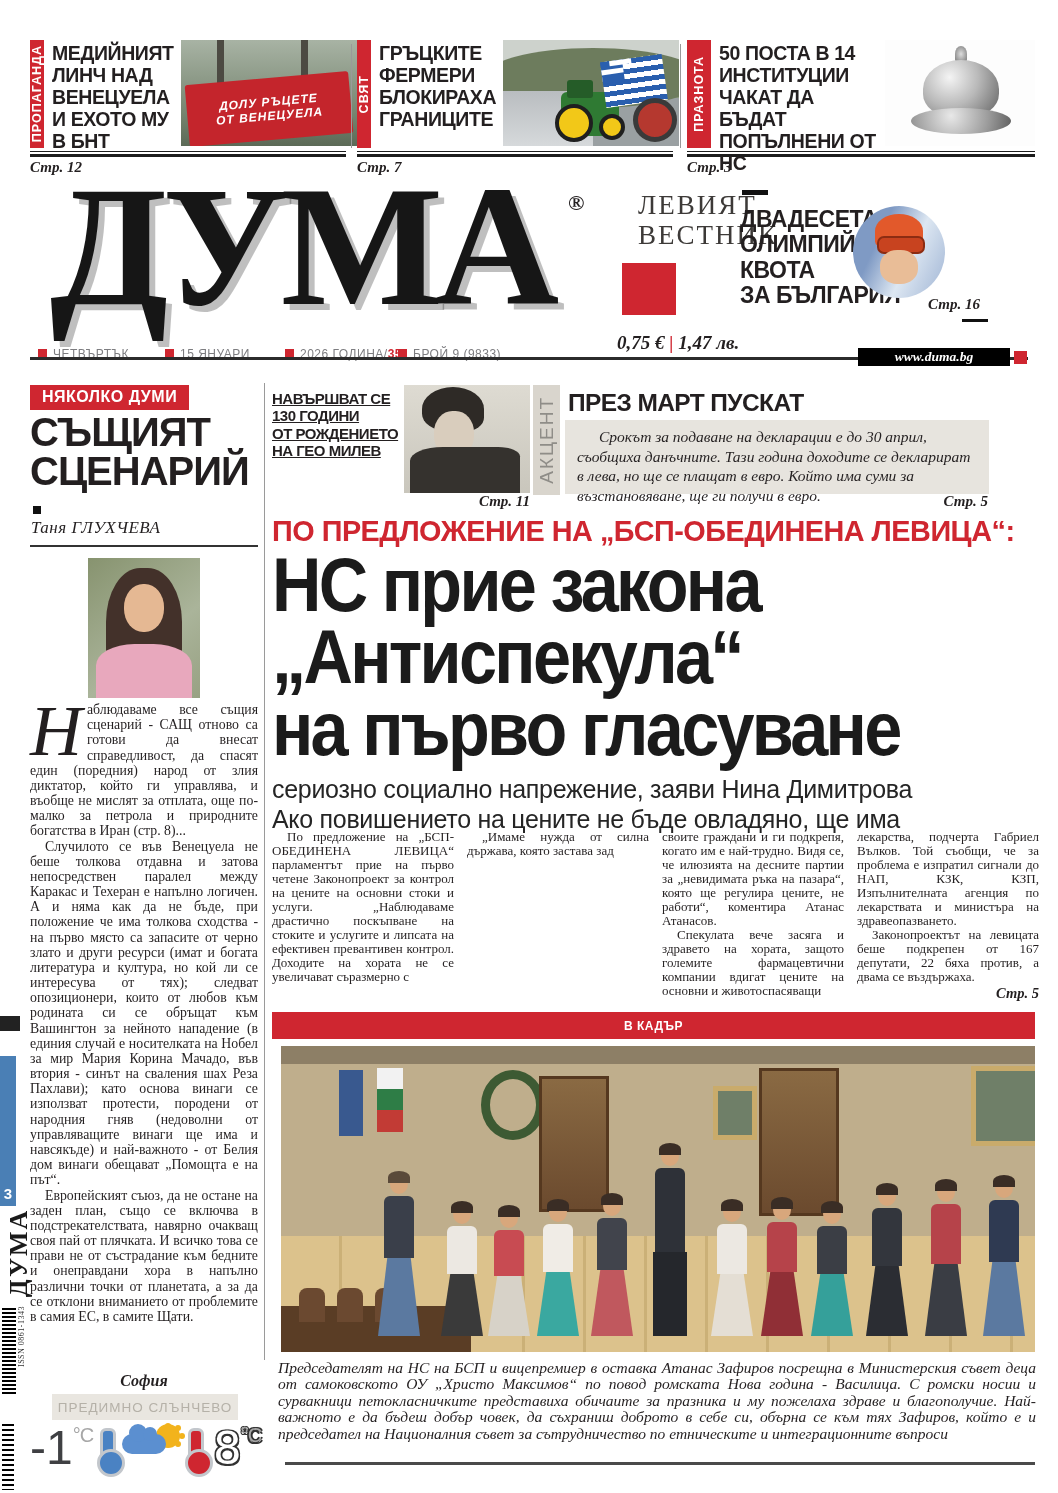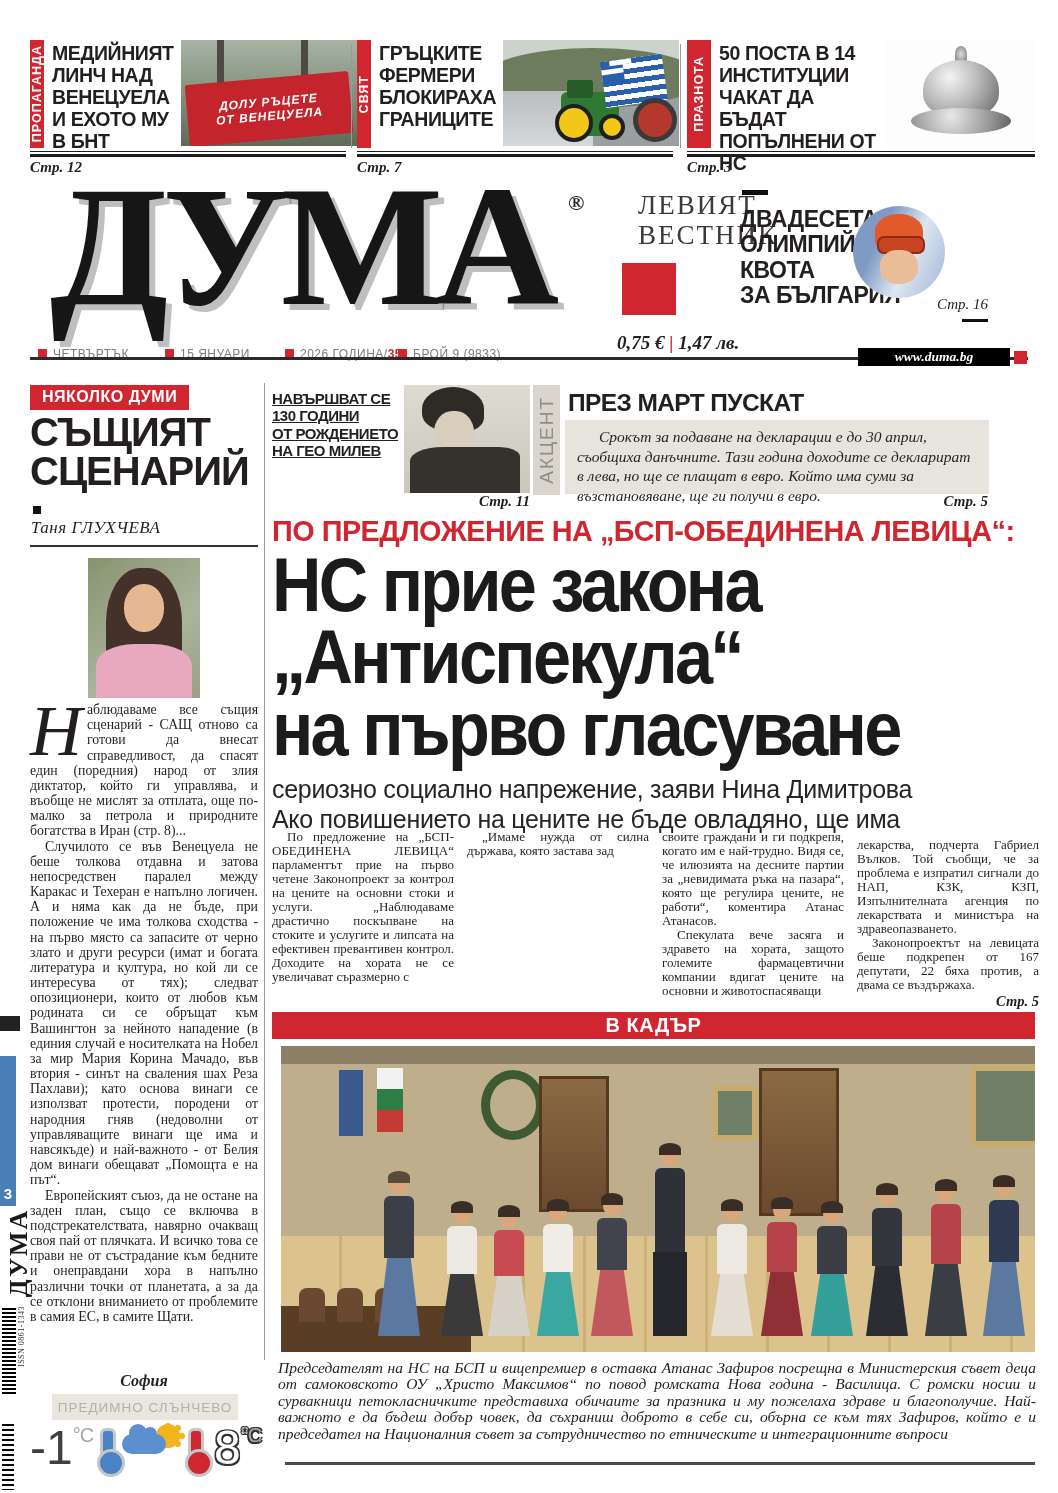--- a/index.html
+++ b/index.html
@@ -50,21 +50,21 @@
   .regmark{left:568px;top:190px;font-size:22px;font-weight:bold;}
   .tagline{left:638px;top:190px;font-size:27px;line-height:1.12;color:#3d3a38;letter-spacing:2px;}
   .redsq{left:622px;top:263px;width:54px;height:52px;background:#cf2630;}
   .promo-dash{left:742px;top:190px;width:26px;height:5px;background:#111;}
   .promo{left:740px;top:207px;font-weight:bold;font-size:23px;line-height:1.1;letter-spacing:-.5px;}
   .skier{left:853px;top:206px;width:92px;height:92px;border-radius:50%;overflow:hidden;
          background:linear-gradient(115deg,#7f9ac4 30%,#dde7f2 60%,#9fb4d4);}
   .skier .helmet{position:absolute;left:22px;top:8px;width:48px;height:34px;border-radius:50% 50% 20% 20%;background:#e2592b;}
   .skier .goggles{position:absolute;left:24px;top:30px;width:44px;height:14px;border-radius:7px;background:#c8431f;border:2px solid #8c2c12;}
   .skier .face{position:absolute;left:27px;top:44px;width:38px;height:34px;border-radius:45%;background:#e9bd97;}
-  .promo-page{left:928px;top:296px;width:60px;font-style:italic;font-weight:normal;font-size:15px;text-align:right;}
+  .promo-page{left:928px;top:296px;width:60px;font-style:italic;font-weight:bold;font-size:15px;text-align:left;}
   .promo-underline{left:962px;top:319px;width:26px;height:3px;background:#111;}
   
   .dl-item{position:absolute;top:347px;font-family:"Liberation Sans",sans-serif;font-size:12px;
            color:#7d7d80;letter-spacing:.5px;}
   .dl-item:before{content:"";display:inline-block;width:9px;height:9px;background:#cf2630;margin-right:6px;}
   .dl-red{color:#cf2630;font-weight:bold;}
   .price{left:617px;top:332px;font-weight:bold;font-style:italic;font-size:19px;}
   .price .sep{color:#cf2630;}
   .mast-rule{left:30px;top:357px;width:998px;height:3px;background:#2b2b2b;}
   .site-box{left:858px;top:348px;width:152px;height:18px;background:#000;color:#fff;
@@ -138,21 +138,21 @@
             font-size:76px;line-height:.95;letter-spacing:-3px;color:#1b1b1b;
             transform:scaleX(.9);transform-origin:left top;}
   .subhead{left:272px;top:775px;font-family:"Liberation Sans",sans-serif;font-size:25px;
            line-height:1.18;color:#252525;letter-spacing:-.3px;}
   .l-col{position:absolute;top:830px;width:182px;font-size:13px;line-height:1.08;text-align:justify;}
   .l-col p{margin:0;text-indent:15px;}
   .l-col p.cont{text-indent:0;}
   .l-page{text-align:right;font-style:italic;font-weight:bold;font-size:14.5px;margin-top:2px;}
   
   .red-bar{left:272px;top:1012px;width:763px;height:27px;background:#cf2630;color:#fff;
-           font-family:"Liberation Sans",sans-serif;font-weight:bold;font-size:20px;letter-spacing:.5px;
+           font-family:"Liberation Sans",sans-serif;font-weight:bold;font-size:12px;letter-spacing:.5px;
            display:flex;align-items:center;justify-content:center;}
   .feature{left:281px;top:1046px;width:754px;height:306px;overflow:hidden;
            background:linear-gradient(#8d7f66 0 6%,#bfae8c 6% 62%,#d9bd85 62%);}
   .floor{position:absolute;left:0;bottom:0;width:100%;height:38%;
          background:repeating-linear-gradient(90deg,#dcc28c 0 58px,#cbb077 58px 61px);}
   .door{position:absolute;background:linear-gradient(#8a6a43,#6b4a2e);border:3px solid #55381f;}
   .painting{position:absolute;background:#6f7f68;border:5px solid #c9ab6b;}
   .bgflag{position:absolute;width:26px;height:64px;background:linear-gradient(#f2f2f2 0 33%,#2e7d46 33% 66%,#c23b35 66%);}
   .bluflag{position:absolute;width:24px;height:66px;background:#39598f;}
   .garland{position:absolute;width:46px;height:52px;border-radius:50%;border:9px solid #3d5a33;background:transparent;}
@@ -333,21 +333,21 @@
   <div class="l-col" style="left:272px;">
     <p>По предложение на „БСП-ОБЕДИНЕНА ЛЕВИЦА“ парламентът прие на първо четене Законопроект за контрол на цените на основни стоки и услуги. „Наблюдаваме драстично поскъпване на стоките и услугите и липсата на ефективен превантивен контрол. Доходите на хората не се увеличават съразмерно с</p>
   </div>
   <div class="l-col" style="left:467px;">
     <p>„Имаме нужда от силна държава, която застава зад</p>
   </div>
   <div class="l-col" style="left:662px;">
     <p class="cont">своите граждани и ги подкрепя, когато им е най-трудно. Видя се, че илюзията на десните партии за „невидимата ръка на пазара“, която ще регулира цените, не работи“, коментира Атанас Атанасов.</p>
     <p>Спекулата вече засяга и здравето на хората, защото големите фармацевтични компании вдигат цените на основни и животоспасяващи</p>
   </div>
-  <div class="l-col" style="left:857px;margin-top:8px;">
+  <div class="l-col" style="left:857px;">
     <p class="cont">лекарства, подчерта Габриел Вълков. Той съобщи, че за проблема е изпратил сигнали до НАП, КЗК, КЗП, Изпълнителната агенция по лекарствата и министъра на здравеопазването.</p>
     <p>Законопроектът на левицата беше подкрепен от 167 депутати, 22 бяха против, а двама се въздържаха.</p>
     <div class="l-page">Стр. 5</div>
   </div>
 
   <div class="abs red-bar">В КАДЪР</div>
   <div class="abs feature">
     <div class="floor"></div>
     <div class="bluflag" style="left:58px;top:24px;"></div>
     <div class="bgflag" style="left:96px;top:22px;"></div>

